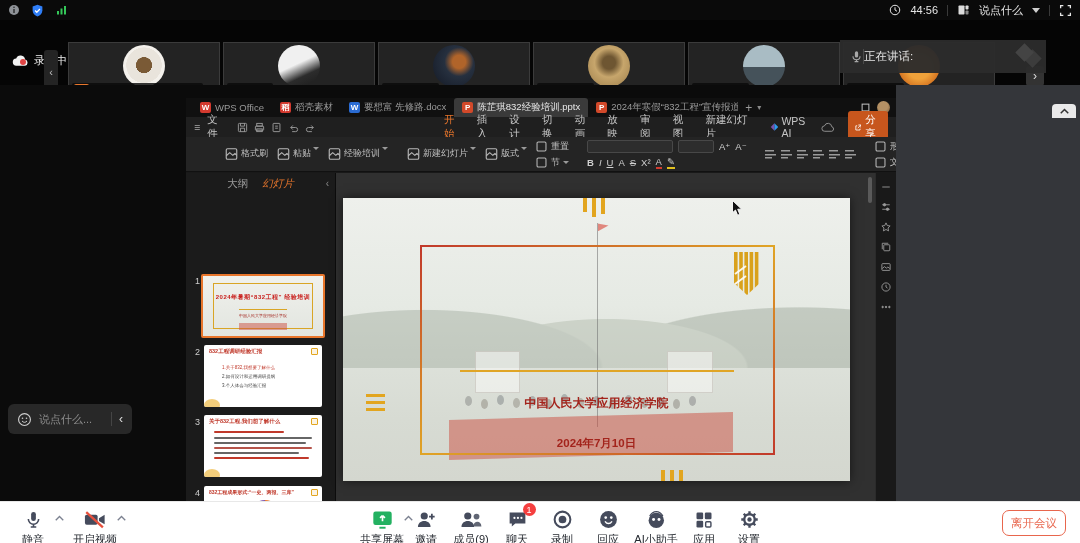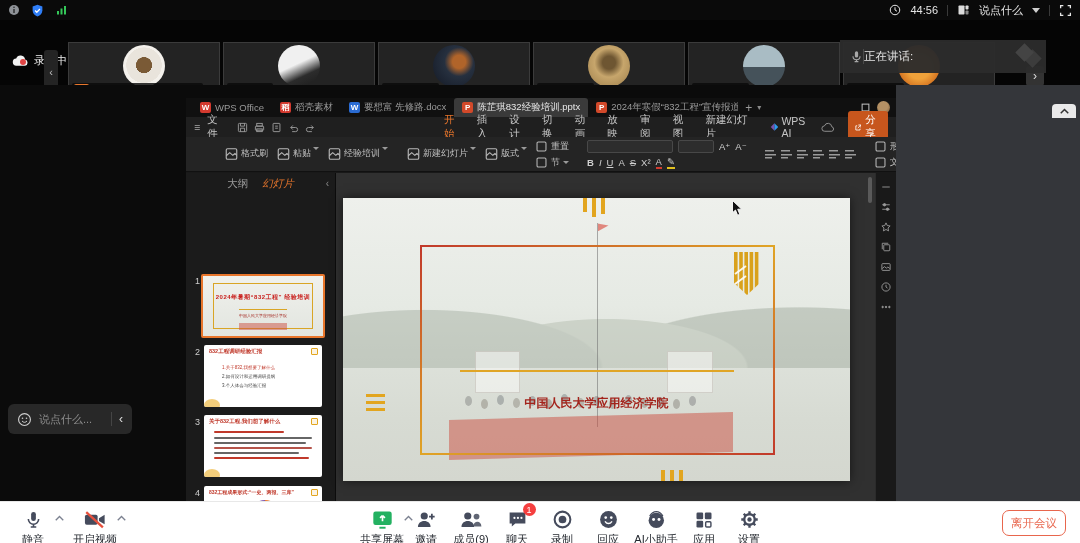--- a/index.html
+++ b/index.html
@@ -686,20 +686,21 @@
               <rect x="6.2" y="0" width="3.6" height="43"></rect>
             <rect x="11.4" y="0" width="3.6" height="43"></rect>
               <rect x="16.6" y="0" width="3.6" height="43"></rect>
             <rect x="21.8" y="0" width="3.6" height="43"></rect>
           </g>
           <path d="M2 22l11-8M2 32l11-8" stroke="#fff" stroke-width="2" opacity=".9"></path>
         </svg>
       </div>
       <div class="gold-line"></div>
       <div class="s-sub" style="top:197px;font-size:12px">中国人民大学应用经济学院</div>
+      <div class="s-sub" style="top:238px;font-size:11.5px">2024年7月10日</div>
     </div>
   </div>
 
   <div class="abs cursor">
     <svg width="11" height="16" viewBox="0 0 11 16">
         <path d="M0.5 0.5v12.2l3-2.7 2.1 5.2 2.2-.9-2.1-5.1h4z" fill="#111" stroke="#fff" stroke-width="0.9"></path>
       </svg>
   </div>
 
   <div class="abs chatbox">

